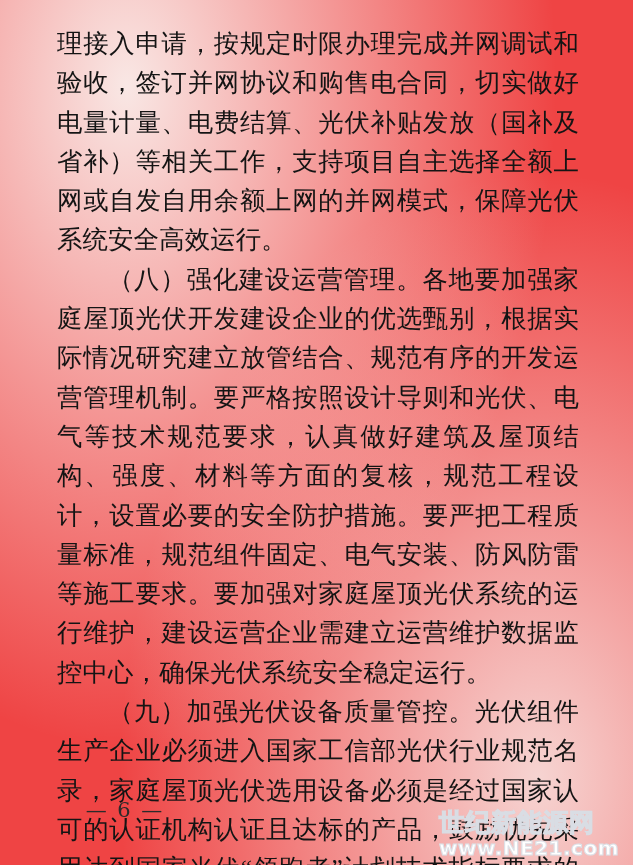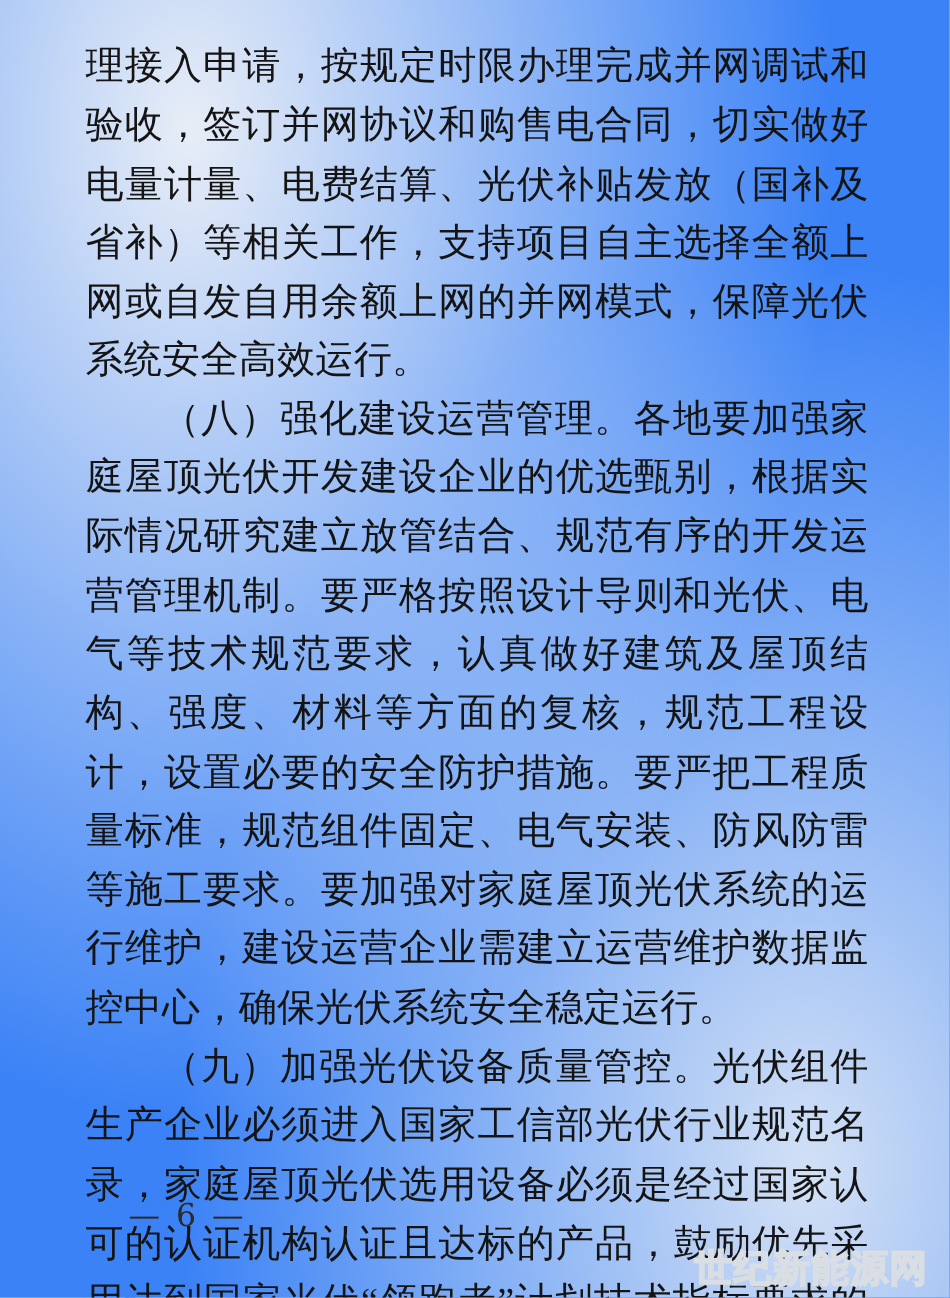--- a/index.html
+++ b/index.html
@@ -11,21 +11,21 @@
     height: 865px;
     overflow: hidden;
     background: #ffffff;
     font-family: "DejaVu Serif", "Liberation Serif", serif;
   }
 
   .page {
     position: relative;
     width: 633px;
     height: 865px;
-    background: #3b82f6;
+    background: #ef4444;
     box-sizing: border-box;
     overflow: hidden;
   }
 
   
   .page::before {
     content: "";
     position: absolute;
     inset: 0;
     background:
@@ -120,15 +120,16 @@
     <p class="para indent">（八）强化建设运营管理。各地要加强家庭屋顶光伏开发建设企业的优选甄别，根据实际情况研究建立放管结合、规范有序的开发运营管理机制。要严格按照设计导则和光伏、电气等技术规范要求，认真做好建筑及屋顶结构、强度、材料等方面的复核，规范工程设计，设置必要的安全防护措施。要严把工程质量标准，规范组件固定、电气安装、防风防雷等施工要求。要加强对家庭屋顶光伏系统的运行维护，建设运营企业需建立运营维护数据监控中心，确保光伏系统安全稳定运行。</p>
 
     <p class="para indent">（九）加强光伏设备质量管控。光伏组件生产企业必须进入国家工信部光伏行业规范名录，家庭屋顶光伏选用设备必须是经过国家认可的认证机构认证且达标的产品，鼓励优先采用达到国家光伏“领跑者”计划技术指标要求的产品，其中光伏组件和逆变器质保期不低于10年，光伏组件需提供25年功率线性质保。支持电网公司、建设运营企业开发建设移动APP等家庭屋顶光伏监测信息平台，实时监测查询光伏系统的输出功率和发电量等数据。</p>
 
   </div>
 
   <div class="page-number">— 6 —</div>
 
   <div class="watermark">
     <div class="wm-main">世纪新能源网</div>
+    <div class="wm-sub">www.NE21.com</div>
   </div>
 
 </div>
 
 </body></html>

